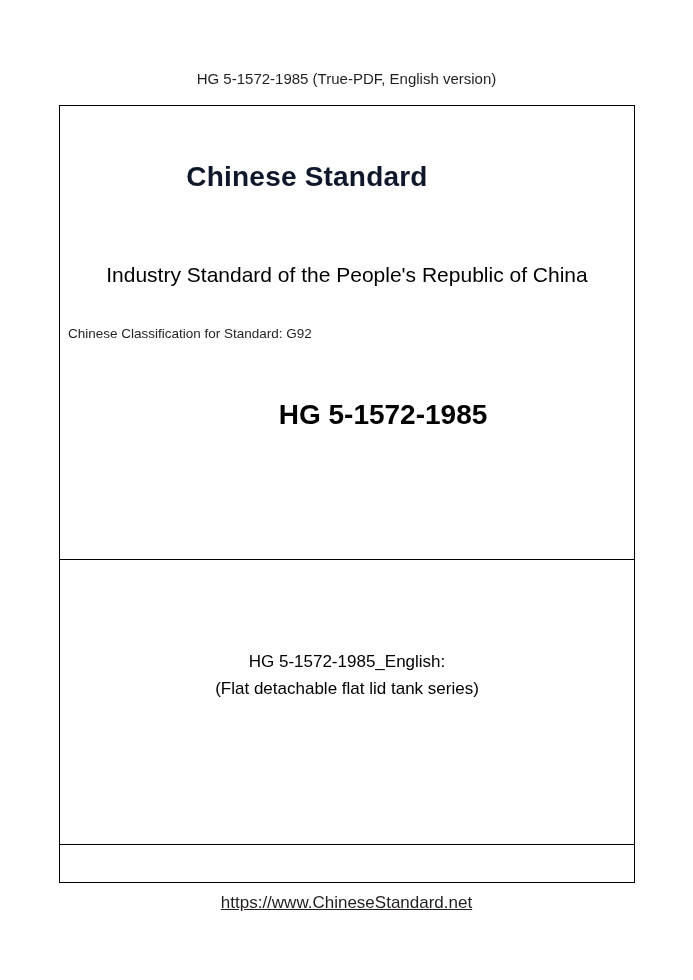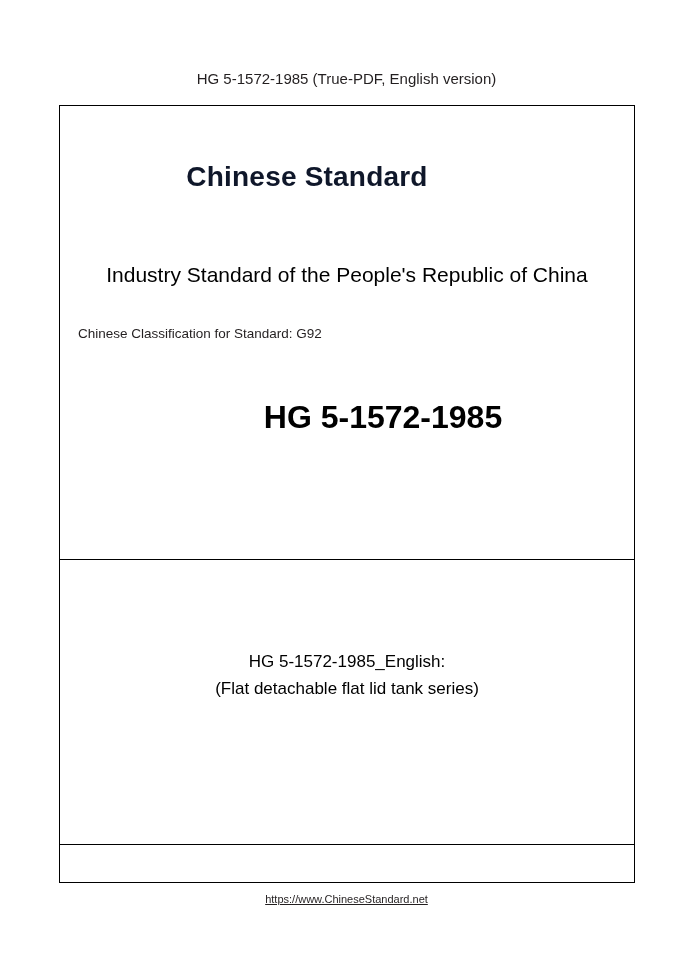--- a/index.html
+++ b/index.html
@@ -74,32 +74,32 @@
     position: absolute;
     left: 0;
     top: 157px;
     width: 100%;
     text-align: center;
     font-size: 21px;
     color: #000;
   }
   .classification {
     position: absolute;
-    left: 18px;
+    left: 8px;
     top: 220px;
     font-size: 13.5px;
     color: #231f20;
   }
   .std-number {
     position: absolute;
     left: 0;
     top: 293px;
     width: 100%;
     text-align: center;
-    font-size: 32px;
+    font-size: 28px;
     font-weight: bold;
     color: #000;
     padding-left: 72px;
     box-sizing: border-box;
   }
   .mid-box {
     position: absolute;
     left: 0;
     top: 454px;
     width: 100%;
@@ -124,21 +124,21 @@
     width: 100%;
     height: 39px;
     box-sizing: border-box;
   }
   .footer-link {
     position: absolute;
     top: 893px;
     left: 0;
     width: 693px;
     text-align: center;
-    font-size: 11px;
+    font-size: 17px;
     color: #231f20;
     text-decoration: underline;
   }
 </style>
 </head>
 <body>
 
 <div class="page">
 
   <div class="header-line">HG 5-1572-1985 (True-PDF, English version)</div>

